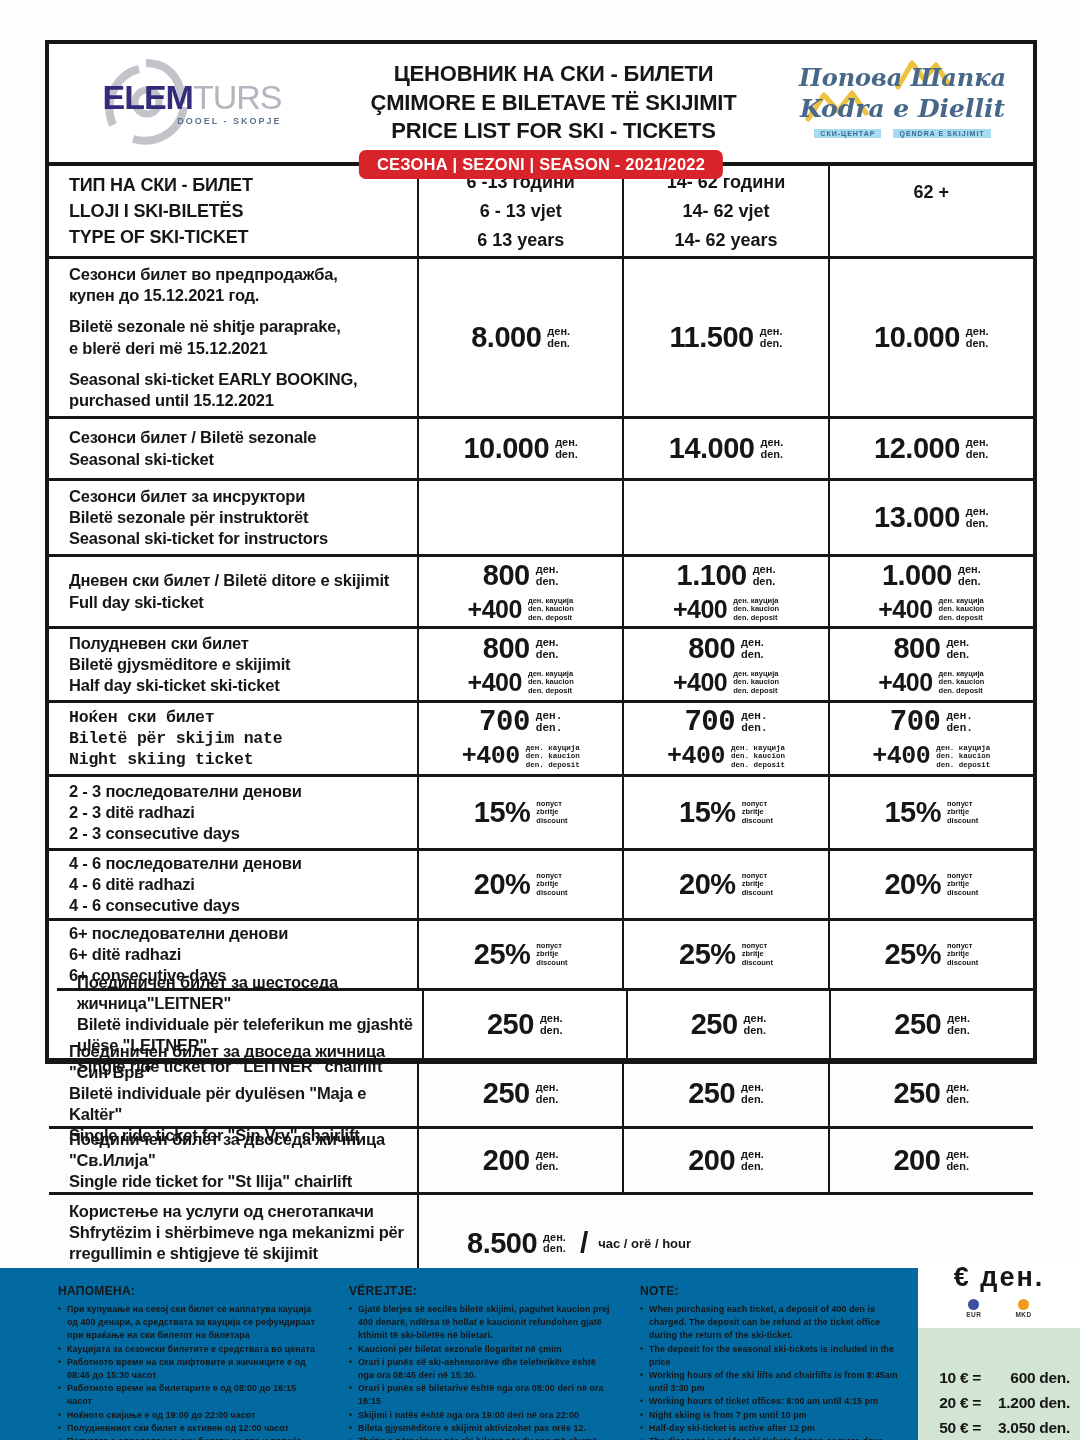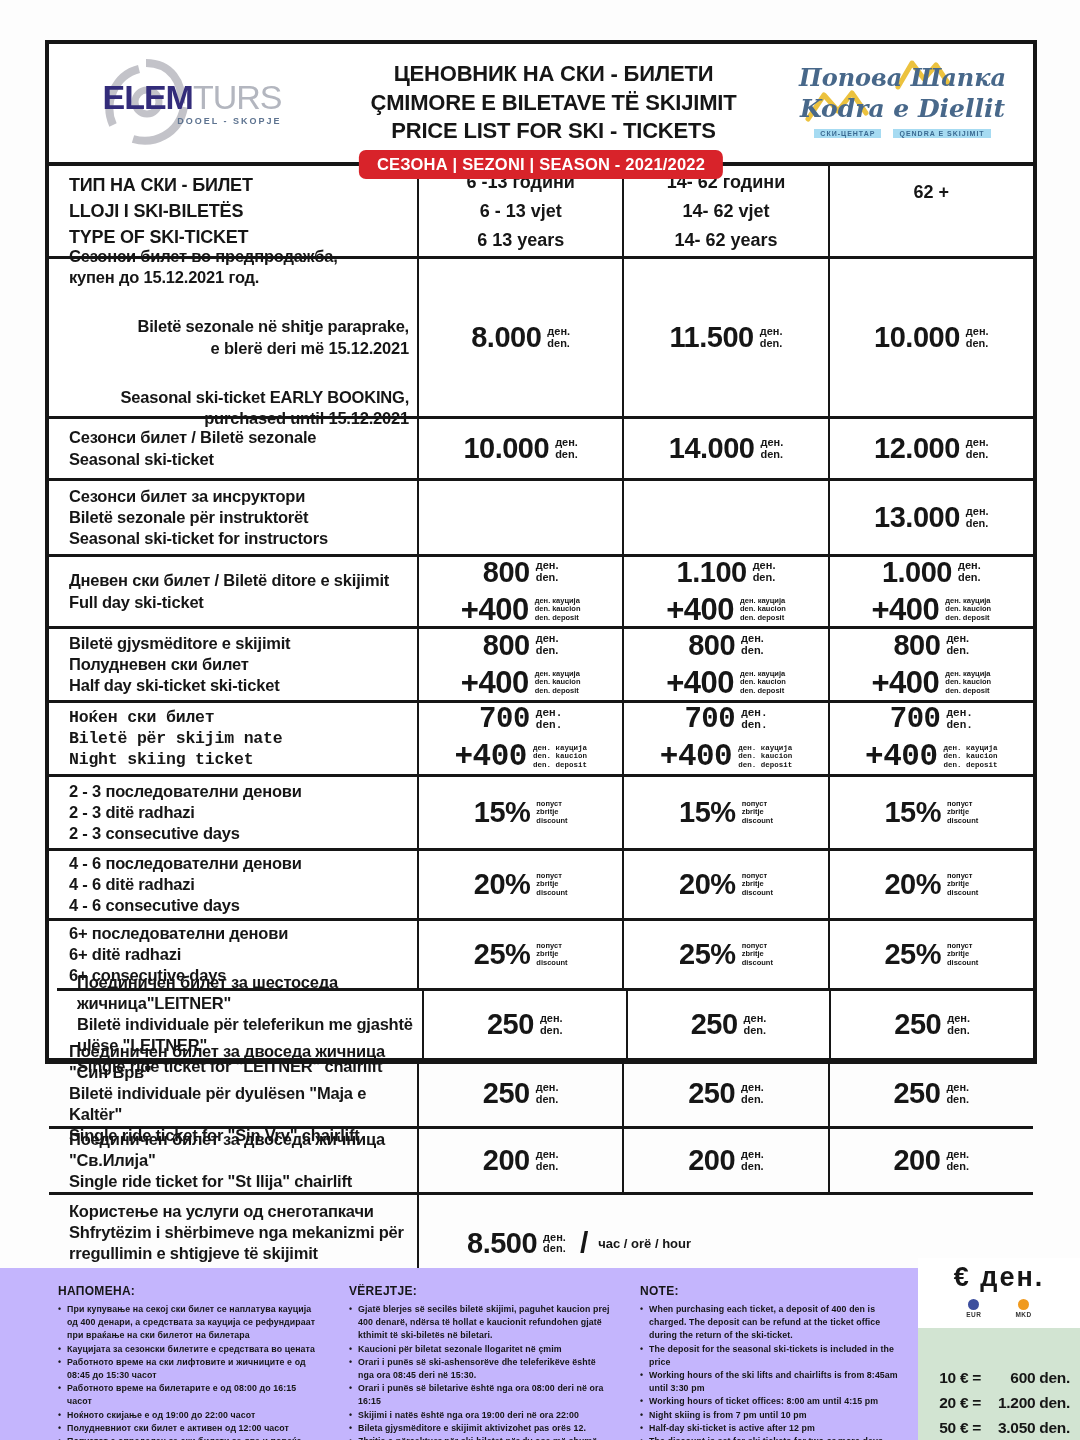--- a/index.html
+++ b/index.html
@@ -38,36 +38,36 @@
   .resort-l2{position:relative;font-size:25px;margin-top:2px;}
   .resort-tags{position:relative;display:flex;justify-content:center;gap:12px;margin-top:6px;
                font-family:"Liberation Sans", sans-serif;font-style:normal;font-weight:bold;}
   .resort-tags span{background:#a6dbf2;color:#3a6a92;font-size:7px;letter-spacing:1px;padding:1px 6px;}
   
   .trow{display:flex;flex:0 0 auto;box-sizing:border-box;border-top:3px solid #161616;}
   .trow.head-row{border-top:none;height:90px;}
   .cell{box-sizing:border-box;}
   .label-cell{width:37.4%;display:flex;flex-direction:column;justify-content:center;
               padding:6px 8px 6px 20px;font-size:16.5px;line-height:1.28;letter-spacing:-0.2px;}
-  .para + .para{margin-top:28px;text-align:right;}
+  .para + .para{margin-top:10px;}
   .val-cell{flex:1;border-left:2px solid #161616;display:flex;flex-direction:column;
             align-items:center;justify-content:center;gap:3px;}
   .head-row .val-cell{justify-content:center;text-align:center;font-size:18px;line-height:1.45;}
   .head-row .val-cell.age-62{justify-content:flex-start;padding-top:13px;}
   .head-row .label-cell{font-size:18px;line-height:1.45;}
   .price-line{display:flex;align-items:center;gap:6px;}
   .big{font-size:29px;letter-spacing:-0.5px;}
-  .big2{font-size:31px;letter-spacing:-0.5px;}
+  .big2{font-size:25px;letter-spacing:-0.5px;}
   .unit-stack{display:flex;flex-direction:column;line-height:1.05;font-size:11px;text-align:left;}
   .dep-stack{display:flex;flex-direction:column;line-height:1.15;font-size:7.5px;text-align:left;}
   .span-cell{align-items:flex-start;justify-content:center;padding-left:48px;}
   .slash{font-size:30px;margin:0 4px 0 8px;}
   .suffix{font-size:13px;}
   
-  .notes{position:absolute;left:0;right:0;top:1268px;bottom:0;background:#c4b5fd;
+  .notes{position:absolute;left:0;right:0;top:1268px;bottom:0;background:#0369a1;
          display:flex;gap:26px;padding:16px 175px 0 58px;box-sizing:border-box;}
   .notecol{flex:1;}
   .notecol h4{margin:0 0 5px 0;font-size:12px;letter-spacing:0.3px;}
   .notecol ul{margin:0;padding:0;}
   .notecol li{list-style:none;position:relative;padding-left:9px;font-size:8.8px;
               line-height:1.5;letter-spacing:0.1px;}
   .notecol li::before{content:"\2022";position:absolute;left:0;}
   
   .currency{position:absolute;right:0;top:1258px;bottom:0;width:162px;background:#fff;z-index:6;}
   .cur-head{text-align:center;font-size:27px;padding-top:4px;letter-spacing:2px;}
@@ -303,22 +303,22 @@
               <div>ден. кауција</div>
               <div>den. kaucion</div>
               <div>den. deposit</div>
             </span>
           </div>
         </div>
       </div>
       <div class="trow" style="height: 74px;">
         <div class="cell label-cell">
           <div class="para">
+            <div>Полудневен ски билет</div>
             <div>Biletë gjysmëditore e skijimit</div>
-            <div>Полудневен ски билет</div>
             <div>Half day ski-ticket ski-ticket</div>
           </div>
         </div>
         <div class="cell val-cell">
           <div class="price-line">
             <span class="big">800</span>
             <span class="unit-stack">
               <div>ден.</div>
               <div>den.</div>
             </span>

